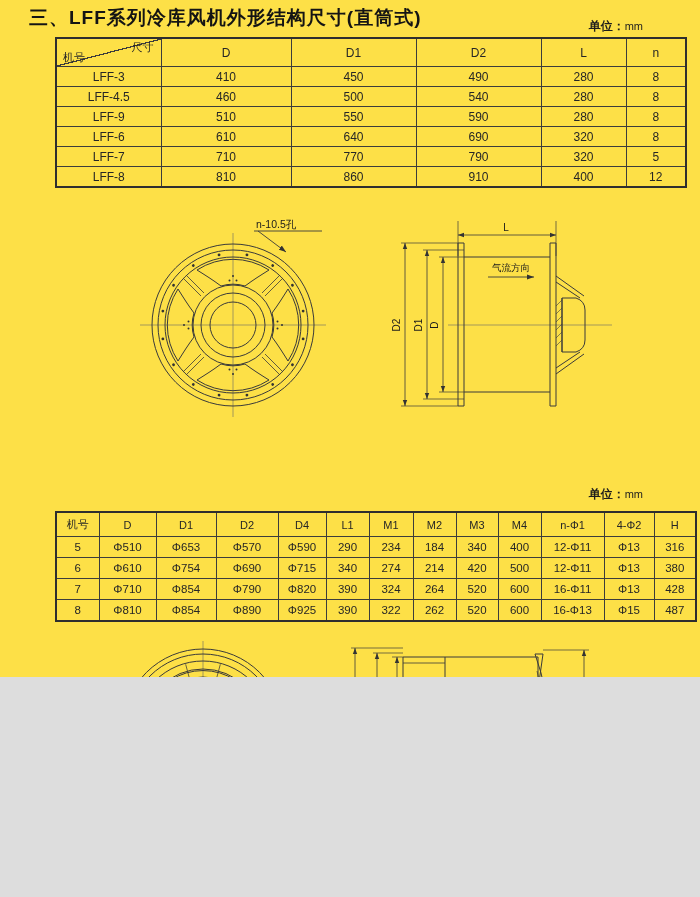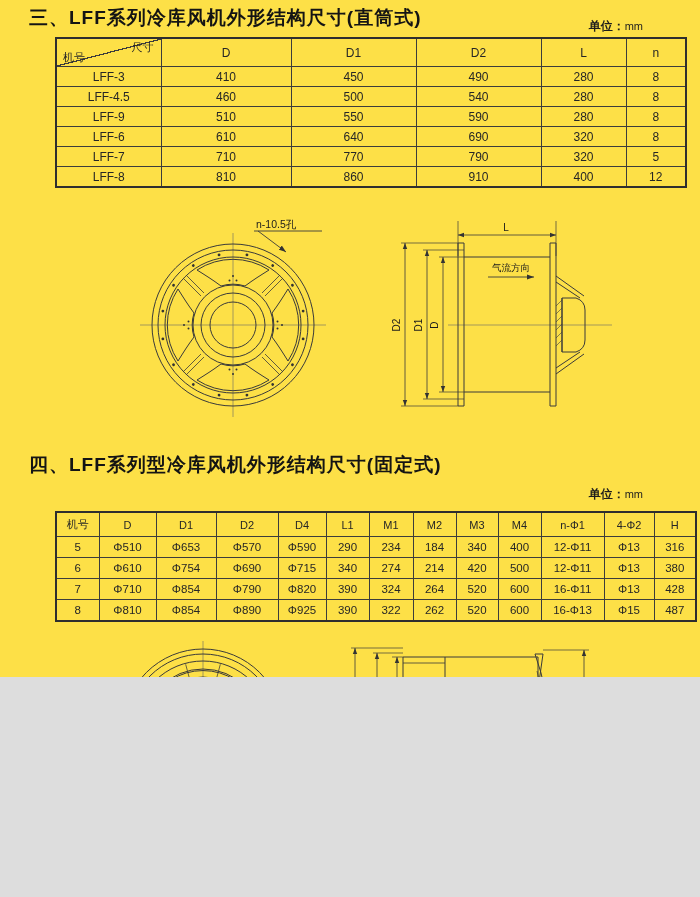--- a/index.html
+++ b/index.html
@@ -261,21 +261,20 @@
         </g>
       </g>
     </g>
     <text x="506" y="19" font-size="10" text-anchor="middle">L</text>
     <text x="400" y="113" font-size="10" text-anchor="middle" transform="rotate(-90 400 113)">D2</text>
     <text x="422" y="113" font-size="10" text-anchor="middle" transform="rotate(-90 422 113)">D1</text>
     <text x="438" y="113" font-size="10" text-anchor="middle" transform="rotate(-90 438 113)">D</text>
     <text x="511" y="59" font-size="9.5" text-anchor="middle">气流方向</text>
   </svg>
 
-  <div class="title" id="title2">四、LFF系列型冷库风机外形结构尺寸(固定式)</div>
   <div class="unit" id="unit2"><span>单位：</span><span class="mm">mm</span></div>
 
   <table id="table2">
     <colgroup>
       <col style="width:43px">
         <col style="width:57px">
         <col style="width:60px">
         <col style="width:62px">
       <col style="width:48px">
         <col style="width:43px">

